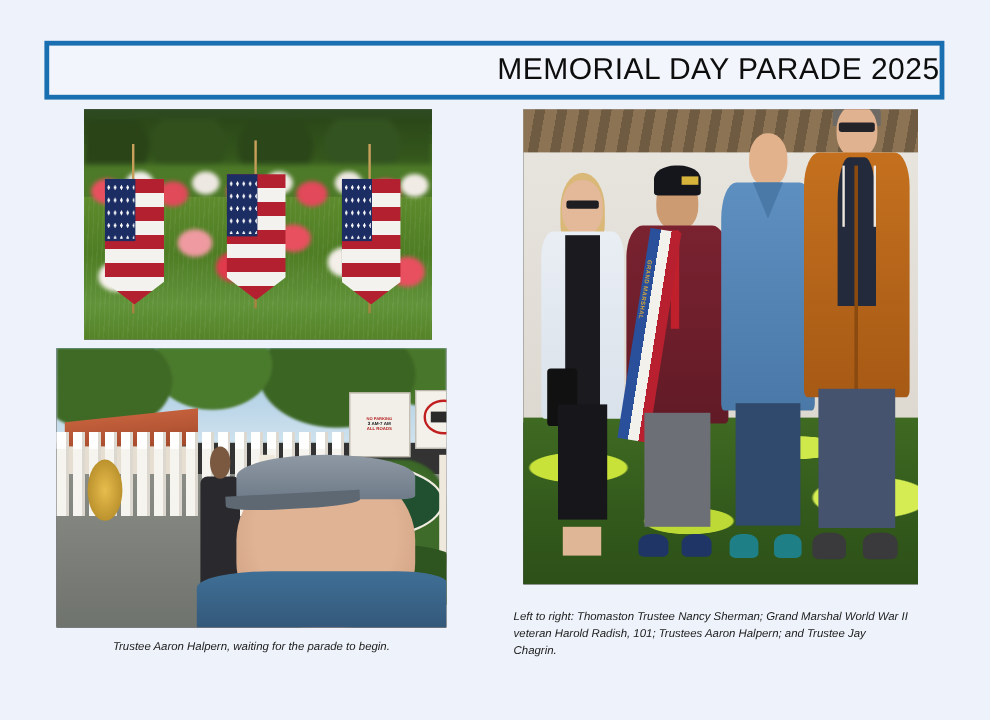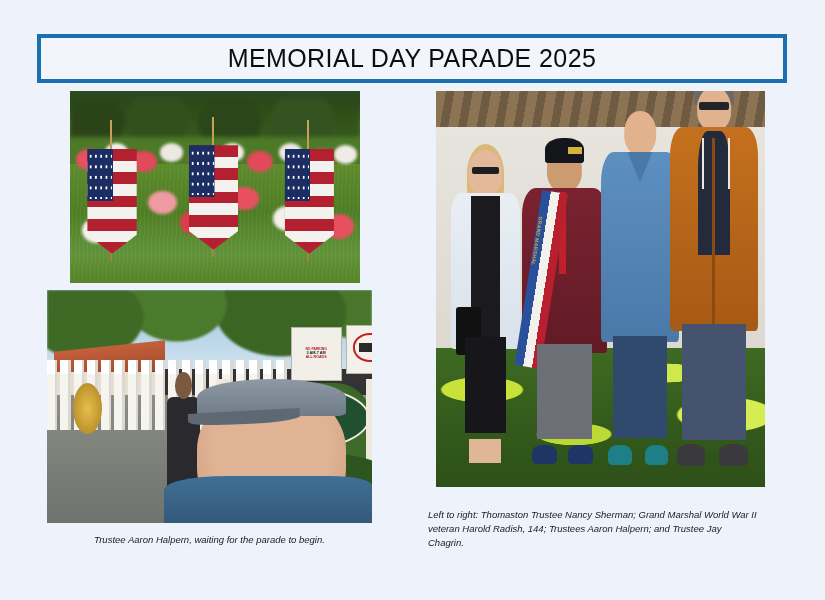--- a/index.html
+++ b/index.html
@@ -7,21 +7,21 @@
     width:825px;height:600px;
     background:#eef2fa;
     font-family:"Liberation Sans",sans-serif;
     position:relative;overflow:hidden;
   }
 
   
   .title-box{
     position:absolute;left:37px;top:34px;width:742px;height:41px;
     border:4px solid #1a6fb0;background:#f2f5fb;
-    display:flex;align-items:center;justify-content:center;
+    display:flex;align-items:center;justify-content:flex-end;
   }
   .title-text{
     font-size:25px;color:#0d0d0d;letter-spacing:.4px;font-weight:400;
     white-space:nowrap;
   }
 
   
   .photo{position:absolute;overflow:hidden;background:#333;}
 
   
@@ -328,13 +328,13 @@
     <div class="tshirt"></div>
     <div class="strings"></div>
     <div class="zip"></div>
     <div class="pants"></div>
     <div class="shoe" style="left:8%;"></div>
     <div class="shoe" style="left:56%;"></div>
   </div>
 </div>
 
 <div class="caption" id="caption-selfie">Trustee Aaron Halpern, waiting for the parade to begin.</div>
-<div class="caption" id="caption-group">Left to right: Thomaston Trustee Nancy Sherman; Grand Marshal World War II veteran Harold Radish, 144; Trustees Aaron Halpern; and Trustee Jay Chagrin.</div>
+<div class="caption" id="caption-group">Left to right: Thomaston Trustee Nancy Sherman; Grand Marshal World War II veteran Harold Radish, 101; Trustees Aaron Halpern; and Trustee Jay Chagrin.</div>
 
 </body></html>

